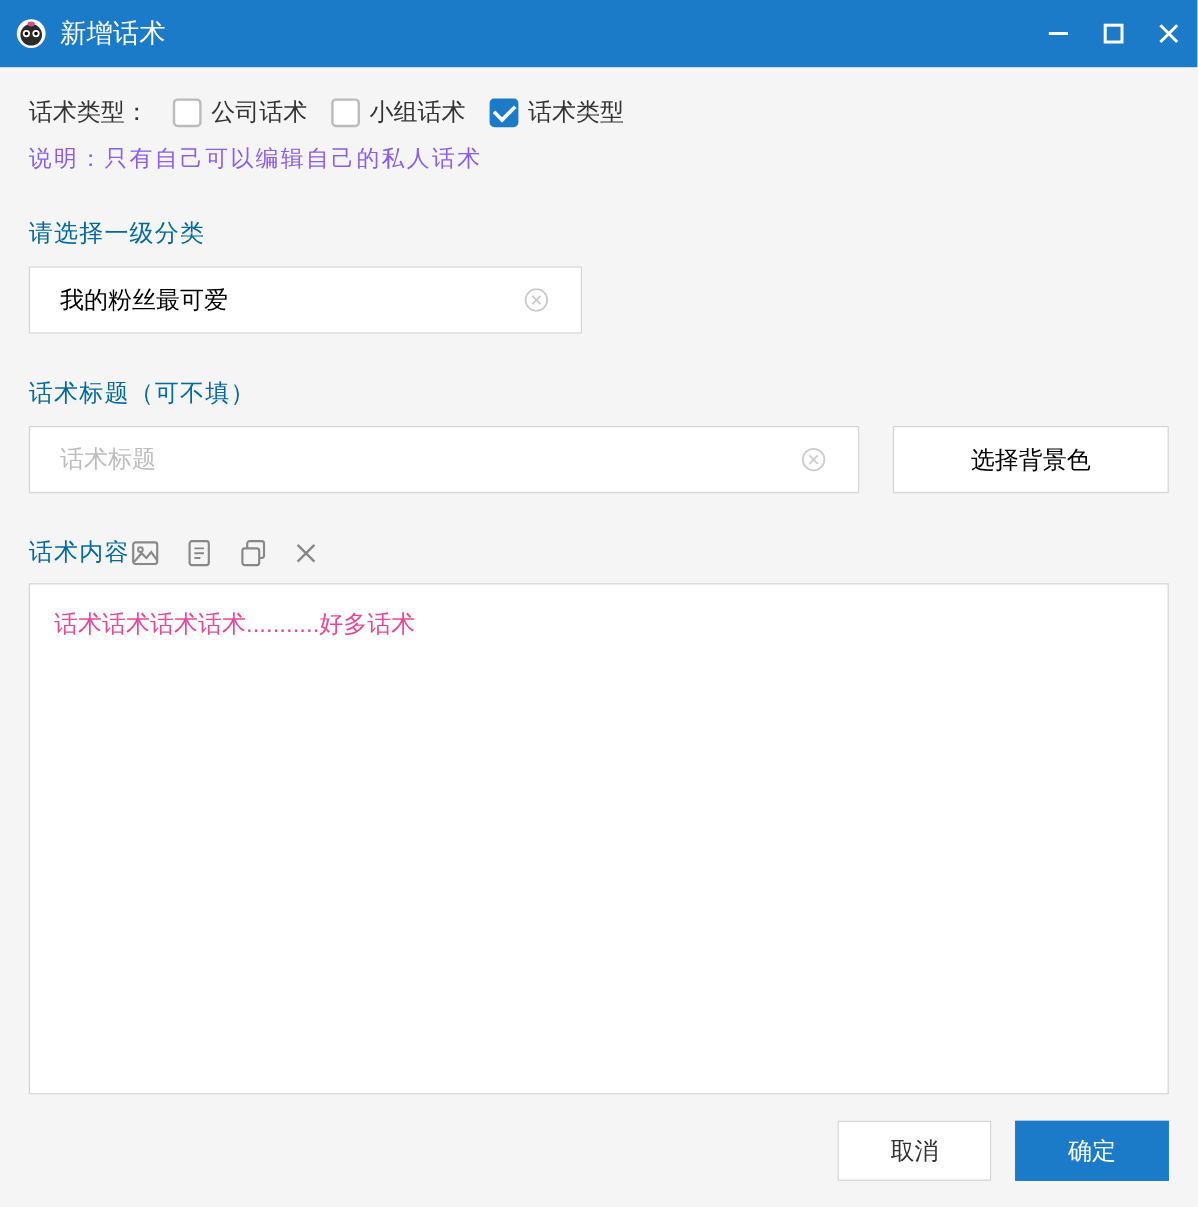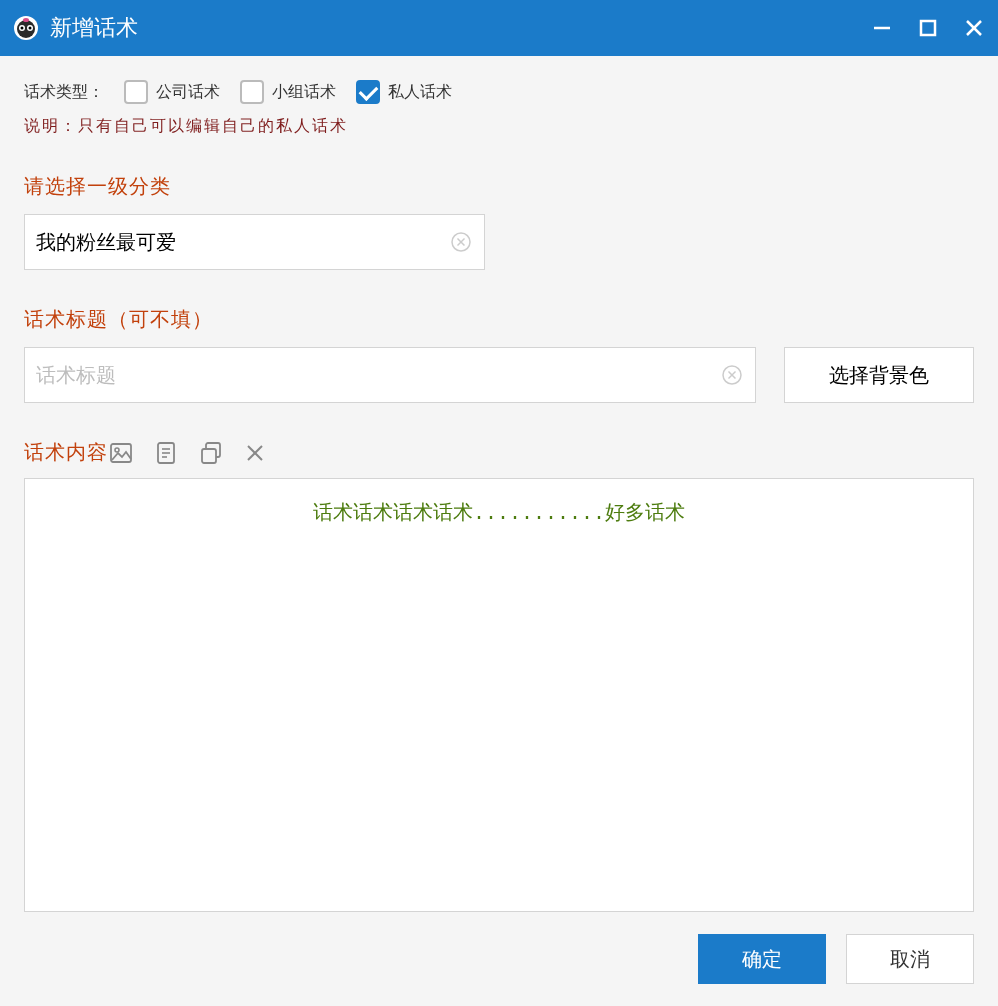--- a/index.html
+++ b/index.html
@@ -17,56 +17,55 @@
       height: 56px;
       display: flex;
       align-items: center;
       padding: 0 12px;
     }
     .titlebar .app-icon-wrap { width: 28px; height: 28px; margin-right: 10px; display:flex; align-items:center; justify-content:center;}
     .titlebar .title { font-size: 22px; flex: 1; }
     .win-controls { display: flex; gap: 22px; align-items: center; }
     .win-controls .ctrl { cursor: pointer; display:flex; align-items:center; justify-content:center; width:24px; height:24px;}
     .content { padding: 24px 24px 0 24px; flex: 1; display: flex; flex-direction: column; }
-    .type-row { display: flex; align-items: center; gap: 10px; font-size: 16px; color: #333; }
+    .type-row { display: flex; align-items: center; gap: 10px; font-size: 20px; color: #333; }
     .type-row .chk-wrap { display: flex; align-items: center; gap: 8px; margin-left: 10px; justify-content: center; }
     .chk {
       width: 24px; height: 24px; border: 2px solid #bbb; border-radius: 4px;
       background: #fff; display:flex; align-items:center; justify-content:center; cursor:pointer;
     }
     .chk.checked { background: #1b7bc9; border-color: #1b7bc9; }
     .chk.checked::after { content:""; width:8px; height:14px; border: solid #fff; border-width: 0 3px 3px 0; transform: rotate(45deg) translate(-1px,-1px); }
-    .hint { color: #7f1d1d; font-size: 16px; margin-top: 12px; letter-spacing: 2px;}
+    .hint { color: #8b5cf6; font-size: 19px; margin-top: 12px; letter-spacing: 2px;}
     .two-col { display: flex; gap: 28px; margin-top: 36px; }
     .col { flex: 1; }
-    .label { font-size: 20px; color: #c2410c; margin-bottom: 14px; letter-spacing: 1px;}
+    .label { font-size: 20px; color: #0369a1; margin-bottom: 14px; letter-spacing: 1px;}
     .input-box {
       background: #fff; border: 1px solid #d4d4d4; height: 56px;
-      display: flex; align-items: center; padding: 0 11px; font-size: 20px;
+      display: flex; align-items: center; padding: 0 25px; font-size: 20px;
     }
     .input-box input {
       border: none; outline: none; flex: 1; font-size: 20px; background: transparent;
       font-family: inherit;
     }
     .input-box input::placeholder { color: #bdbdbd; }
     .clear-icon { color: #ccc; cursor: pointer; width:24px; height:24px; display:flex; align-items:center; justify-content:center;}
     .title-row { display: flex; gap: 28px; align-items: flex-end; margin-top: 36px; }
     .title-row .title-input-col { flex: 1; }
     .bg-color-btn {
-      background: #fff; border: 1px solid #d4d4d4; height: 56px;  width: 190px;
+      background: #fff; border: 1px solid #d4d4d4; height: 56px;  width: 230px;
       padding: 0 30px; font-size: 20px; cursor: pointer; display:flex; align-items:center; justify-content:center;
     }
     .content-head { display: flex; align-items: center; margin-top: 36px; margin-bottom: 12px;}
     .tool-icons { display: flex; gap: 20px; align-items: center; color: #888;}
     .tool-icons .tool { cursor:pointer; display:flex; align-items:center; justify-content:center; }
     .editor {
       background: #fff; border: 1px solid #d4d4d4; flex: 1;
-      padding: 20px; font-size: 20px; color: #4d7c0f; outline:none; resize:none; border:1px solid #d4d4d4; font-family:Liberation Mono, monospace;
+      padding: 20px; font-size: 20px; color: #ec4899; outline:none; resize:none; border:1px solid #d4d4d4; font-family:Liberation Sans, sans-serif;
       height: 380px;
-      text-align: center;
     }
     .footer { display: flex; justify-content: flex-end; gap: 20px; padding: 22px 24px; }
     .btn { height: 50px; width: 128px; font-size: 20px; cursor: pointer; display:flex; align-items:center; justify-content:center;}
     .btn-cancel { background: #fff; border: 1px solid #d4d4d4; color: #333; }
     .btn-ok { background: #1b7bc9; border: 1px solid #1b7bc9; color: #fff; }
   </style>
 </head>
 <body>
 
 <div class="window">
@@ -111,21 +110,21 @@
       <div class="chk-wrap">
         <div class="chk"></div>
         <span>公司话术</span>
       </div>
       <div class="chk-wrap">
         <div class="chk"></div>
         <span>小组话术</span>
       </div>
       <div class="chk-wrap">
         <div class="chk checked"></div>
-        <span>私人话术</span>
+        <span>话术类型</span>
       </div>
     </div>
     <div class="hint">说明：只有自己可以编辑自己的私人话术</div>
 
     <div class="two-col">
       <div class="col">
         <div class="label">请选择一级分类</div>
         <div class="input-box">
           <input readonly="" value="我的粉丝最可爱" style="">
           <span class="clear-icon">
@@ -189,20 +188,20 @@
               <line x1="4" y1="4" x2="18" y2="18" stroke="#888" stroke-width="2"></line>
               <line x1="18" y1="4" x2="4" y2="18" stroke="#888" stroke-width="2"></line>
             </svg>
         </div>
       </div>
     </div>
     <textarea class="editor" style="">话术话术话术话术...........好多话术</textarea>
   </div>
 
   <div class="footer">
+    <div class="btn btn-cancel">
+      <span>取消</span>
+    </div>
     <div class="btn btn-ok">
       <span>确定</span>
     </div>
-    <div class="btn btn-cancel">
-      <span>取消</span>
-    </div>
   </div>
 </div>
 
 </body></html>

